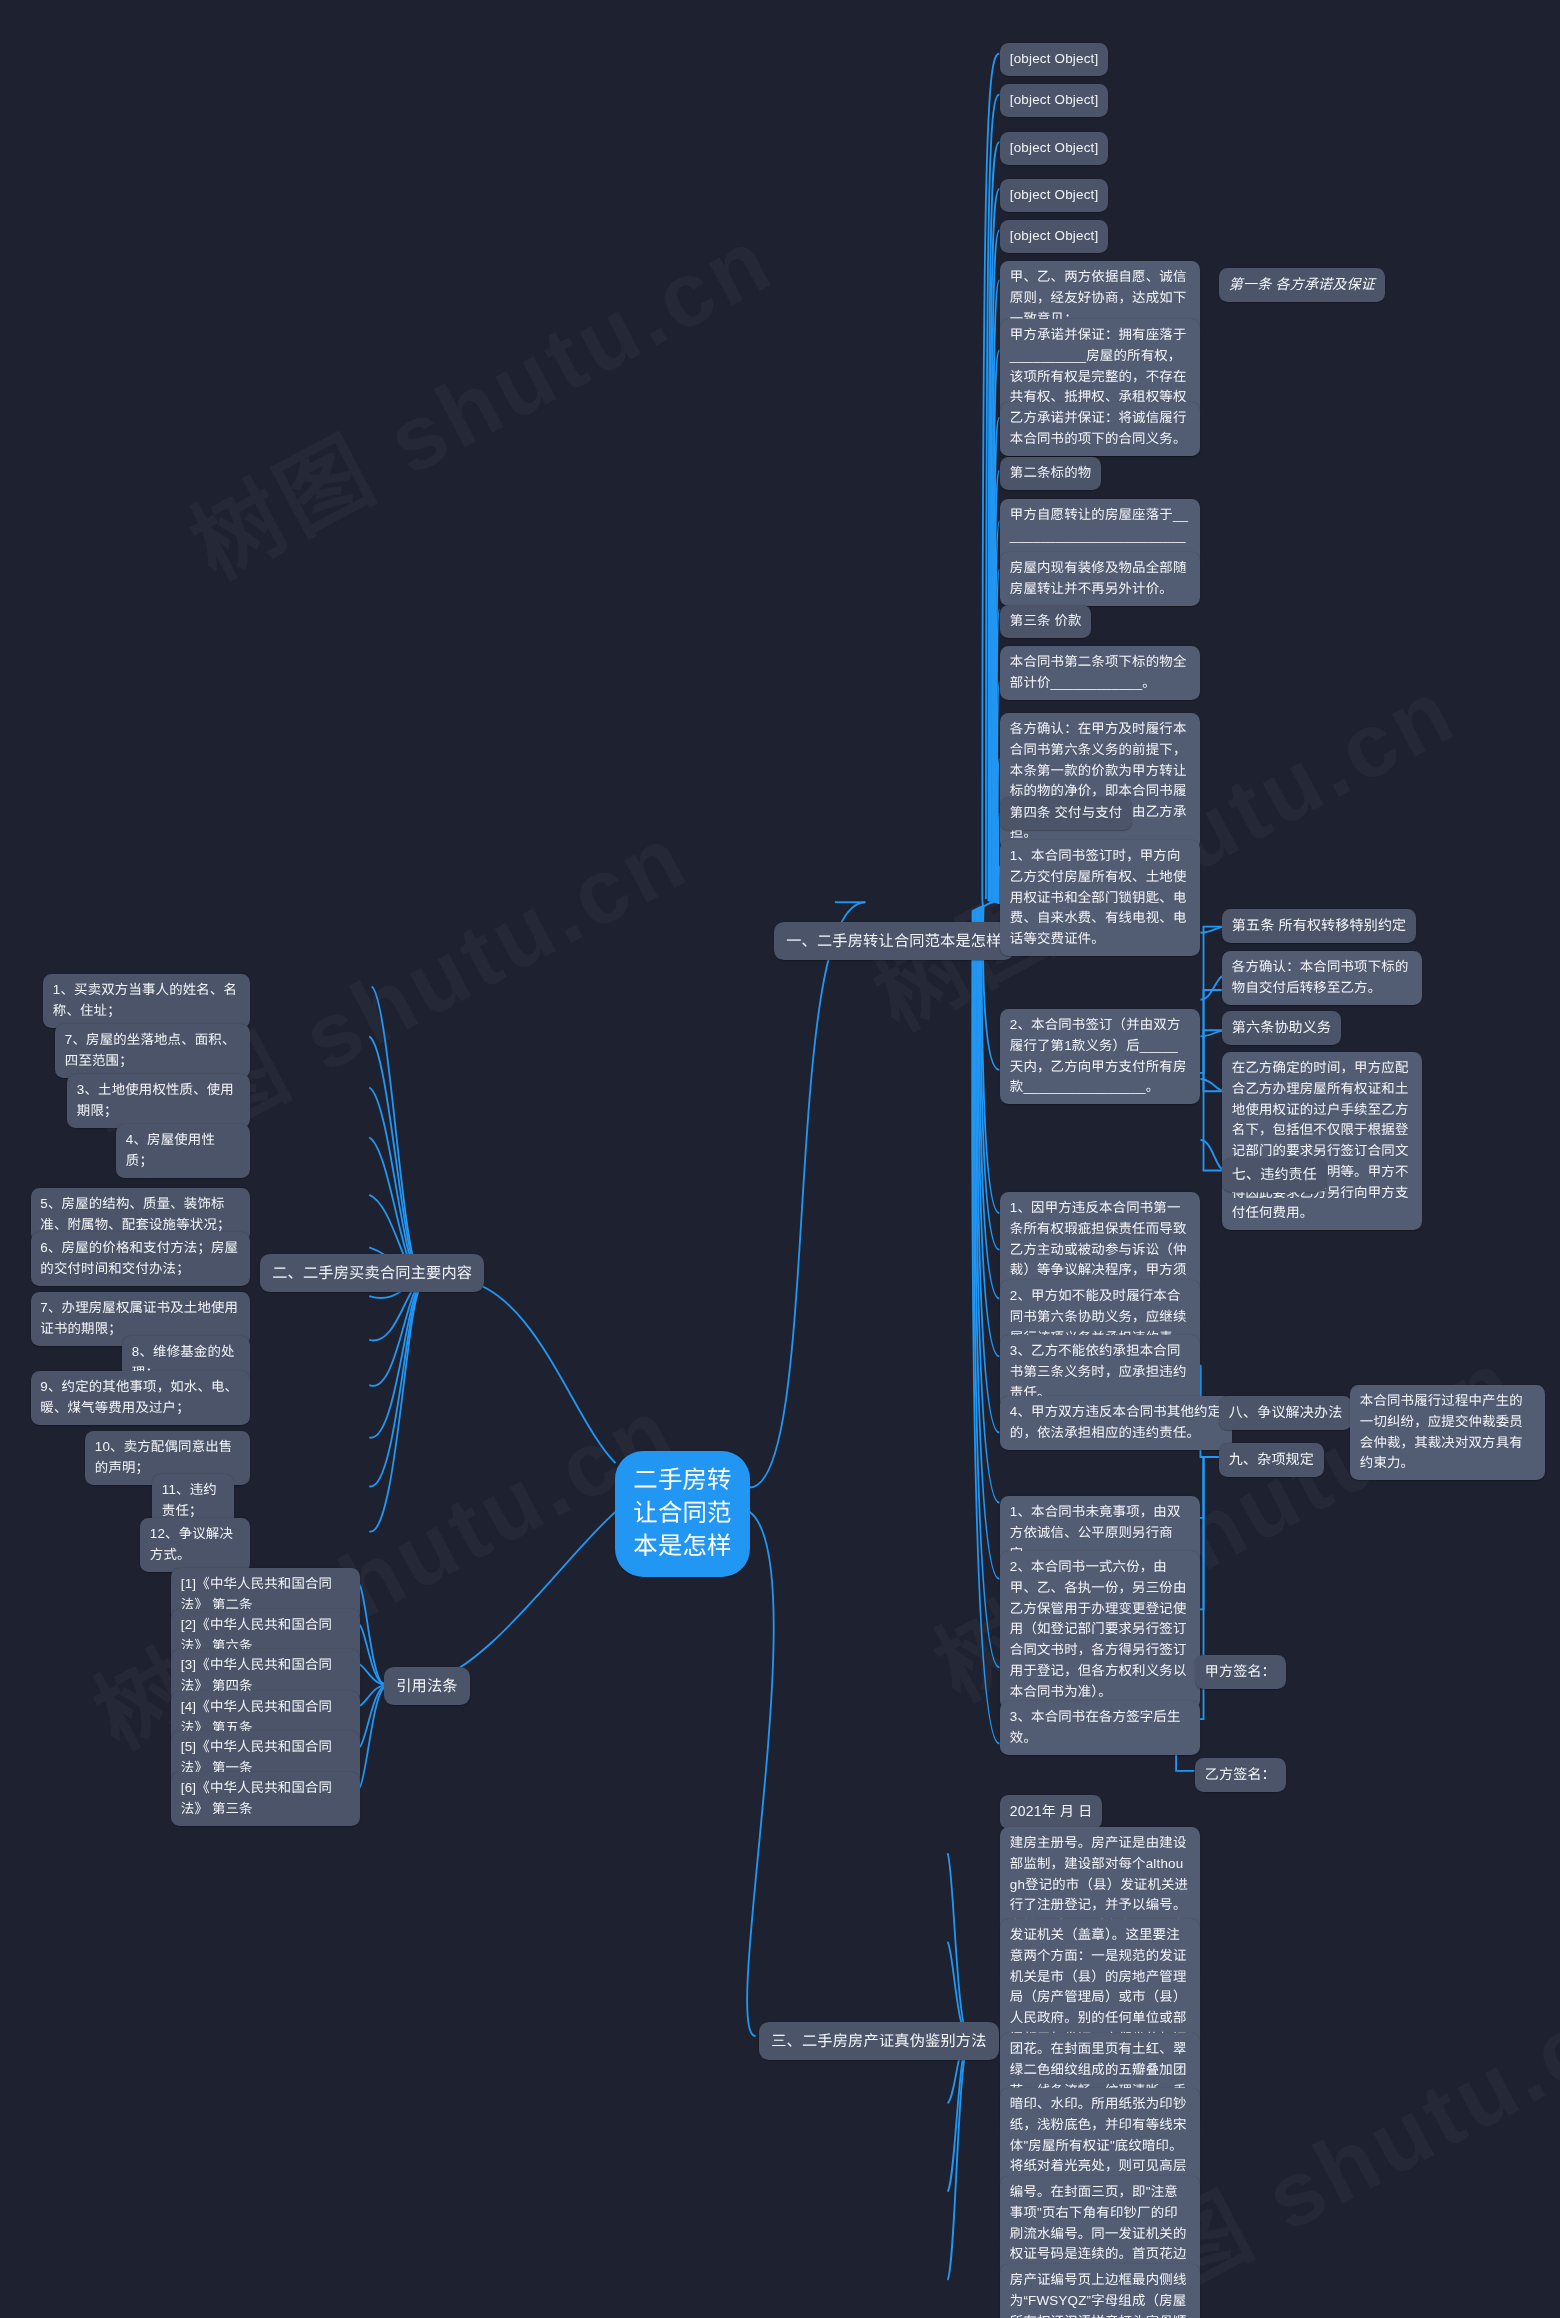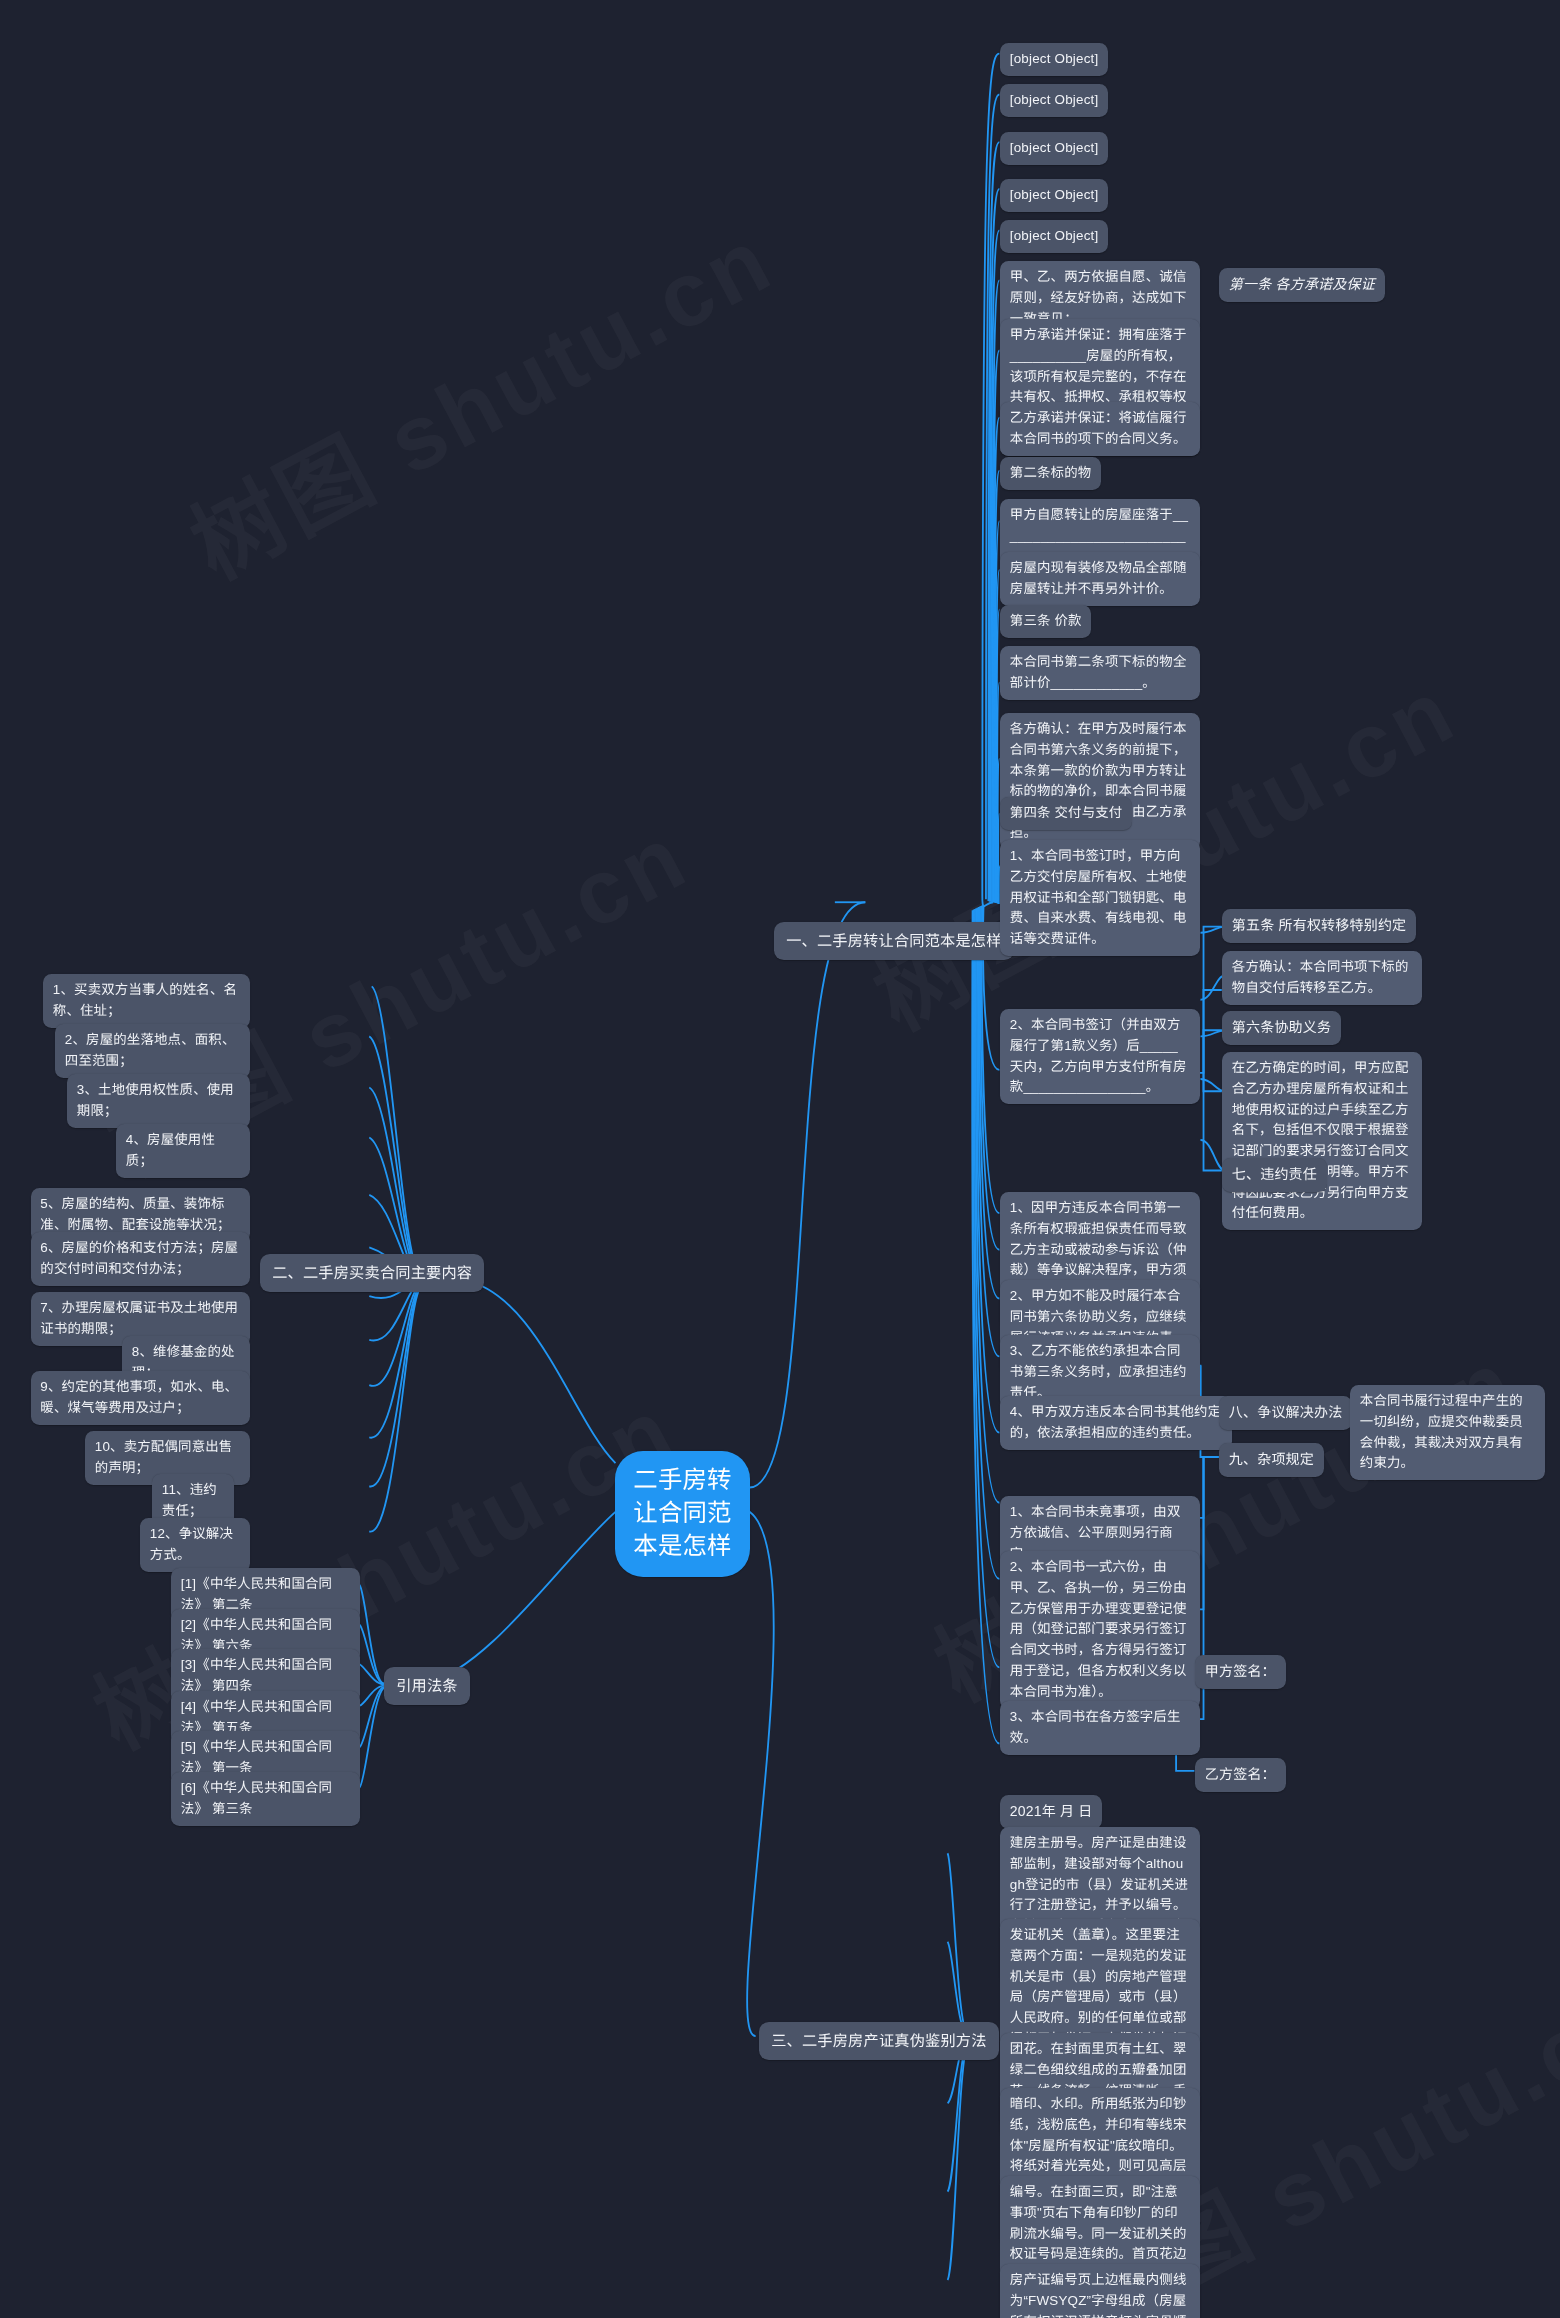--- a/index.html
+++ b/index.html
@@ -153,21 +153,21 @@
   </svg>
 
   <div class="node t1" style="left:615px;top:1451px;width:135px;">二手房转让合同范本是怎样</div>
 
   <div class="node t2" style="left:774px;top:922px;">一、二手房转让合同范本是怎样</div>
   <div class="node t2" style="left:260px;top:1254px;">二、二手房买卖合同主要内容</div>
   <div class="node t2" style="left:384px;top:1667px;">引用法条</div>
   <div class="node t2" style="left:759px;top:2022px;">三、二手房房产证真伪鉴别方法</div>
 
   <div class="node lright" style="left:43px;top:974px;width:207px;">1、买卖双方当事人的姓名、名称、住址；</div>
-  <div class="node lright" style="left:55px;top:1024px;width:195px;">2、房屋的坐落地点、面积、四至范围；</div>
+  <div class="node lright" style="left:55px;top:1024px;width:195px;">7、房屋的坐落地点、面积、四至范围；</div>
   <div class="node lright" style="left:67px;top:1074px;width:183px;">3、土地使用权性质、使用期限；</div>
   <div class="node lright" style="left:116px;top:1124px;width:134px;">4、房屋使用性质；</div>
   <div class="node lright" style="left:30.5px;top:1188px;width:219px;">5、房屋的结构、质量、装饰标准、附属物、配套设施等状况；</div>
   <div class="node lright" style="left:30.5px;top:1232px;width:219px;">6、房屋的价格和支付方法；房屋的交付时间和交付办法；</div>
   <div class="node lright" style="left:30.5px;top:1292px;width:219px;">7、办理房屋权属证书及土地使用证书的期限；</div>
   <div class="node lright" style="left:122px;top:1336px;width:128px;">8、维修基金的处理；</div>
   <div class="node lright" style="left:30.5px;top:1371px;width:219px;">9、约定的其他事项，如水、电、暖、煤气等费用及过户；</div>
   <div class="node lright" style="left:85px;top:1431px;width:165px;">10、卖方配偶同意出售的声明；</div>
   <div class="node lright" style="left:152px;top:1474px;width:82px;">11、违约责任；</div>
   <div class="node lright" style="left:140px;top:1518px;width:110px;">12、争议解决方式。</div>

